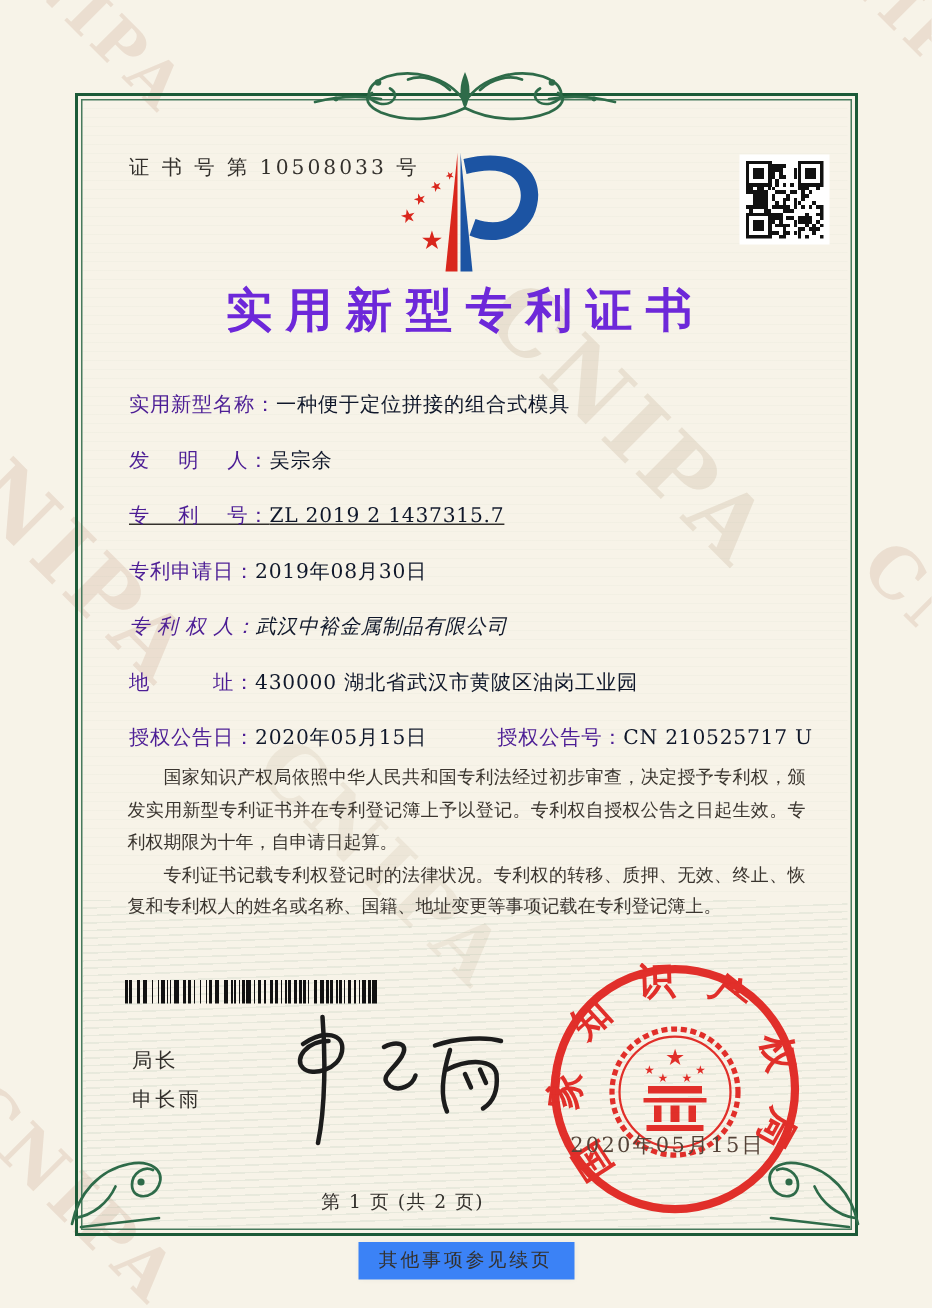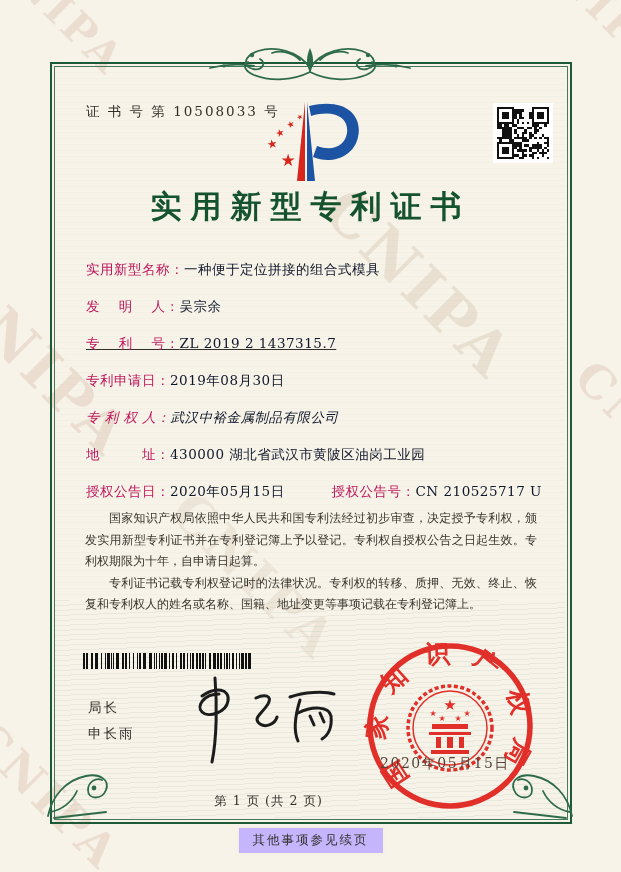--- a/index.html
+++ b/index.html
@@ -23,43 +23,43 @@
 
   .ornament-top{position:absolute;left:208px;top:38px;z-index:2;}
   .flourish{position:absolute;z-index:2;}
 
   
   .cert-no{position:absolute;left:86px;top:103px;font-size:13.5px;letter-spacing:2px;z-index:2;}
   .logo{position:absolute;left:243px;top:98px;z-index:2;}
   .qr{position:absolute;left:493px;top:103px;width:60px;height:60px;background:#fff;z-index:2;
       display:flex;align-items:center;justify-content:center;}
   .title{position:absolute;left:0;top:186px;width:621px;text-align:center;z-index:2;
-         font-size:31px;font-weight:bold;letter-spacing:9px;color:#14532d;}
+         font-size:31px;font-weight:bold;letter-spacing:9px;color:#6d28d9;}
 
   
   .row{position:absolute;left:86px;font-size:13.5px;letter-spacing:0.5px;z-index:2;white-space:nowrap;}
-  .row .lab{color:#be185d;}
+  .row .lab{color:#4c1d95;}
   .row .val{color:#0f172a;}
   .pair2{margin-left:42px;text-align:right;}
 
   
   .paras{position:absolute;left:85px;top:508px;width:452px;z-index:2;}
   .paras p{margin:0;text-indent:2em;font-size:12px;line-height:21.5px;text-align:justify;color:#3a352f;}
 
   .barcode{position:absolute;left:83px;top:653px;z-index:2;}
 
   .signer{position:absolute;left:88px;top:694px;z-index:2;font-size:13.5px;line-height:26px;letter-spacing:2px;}
   .signature{position:absolute;left:172px;top:668px;z-index:2;}
 
   .seal{position:absolute;left:361px;top:642px;z-index:3;opacity:0.92;}
 
   .page-number{position:absolute;left:0;top:793px;width:537px;text-align:center;
                font-size:12.5px;letter-spacing:1px;z-index:2;}
   .footer-note{position:absolute;left:50%;transform:translateX(-50%);top:828px;
-               background:#c4b5fd;padding:4px 14px;font-size:12.5px;letter-spacing:2px;z-index:2;
+               background:#3b82f6;padding:4px 14px;font-size:12.5px;letter-spacing:2px;z-index:2;
                box-shadow:0 0 4px rgba(0,0,0,0.04);}
 </style>
 </head>
 <body>
 
 <div class="page">
 
   <div class="wm" style="left:-30px;top:-18px;font-size:42px;">CNIPA</div>
   <div class="wm" style="left:512px;top:-22px;font-size:42px;">CNIPA</div>
   <div class="wm" style="left:-78px;top:330px;font-size:58px;">CNIPA</div>

